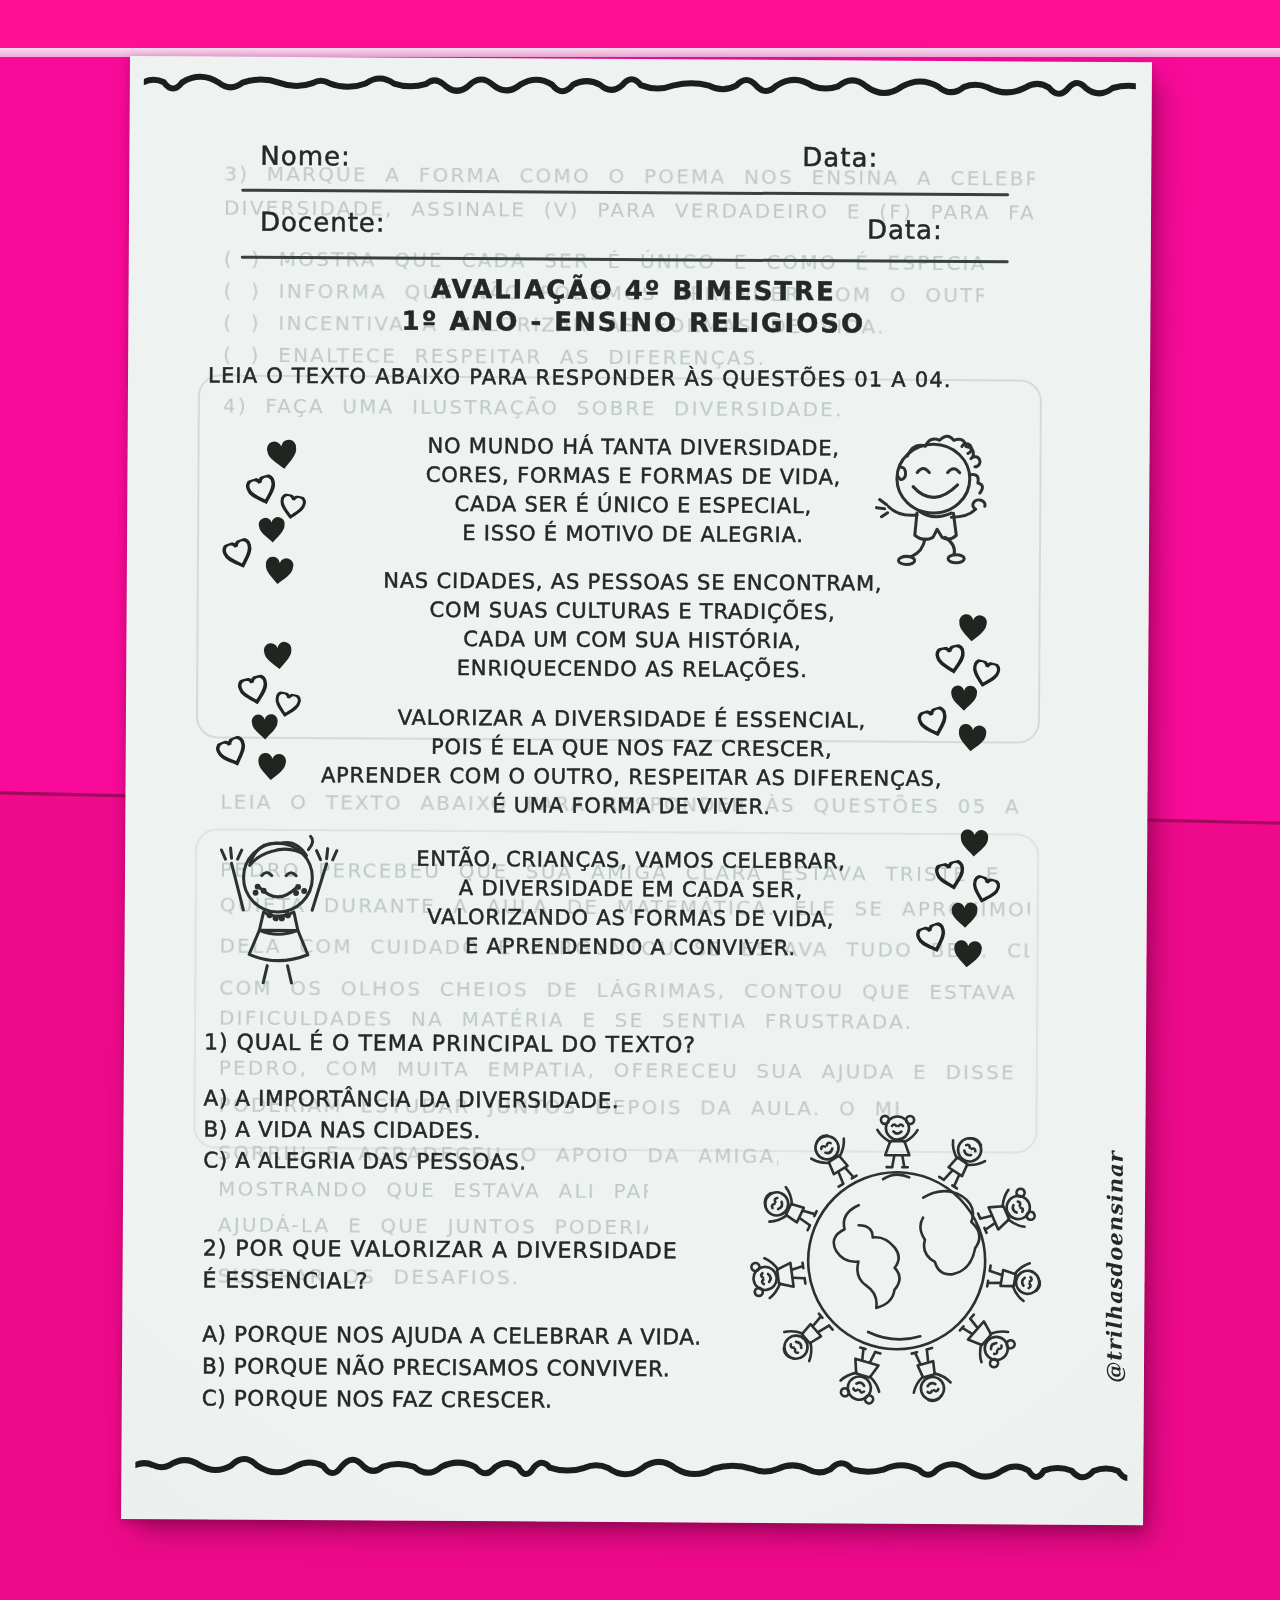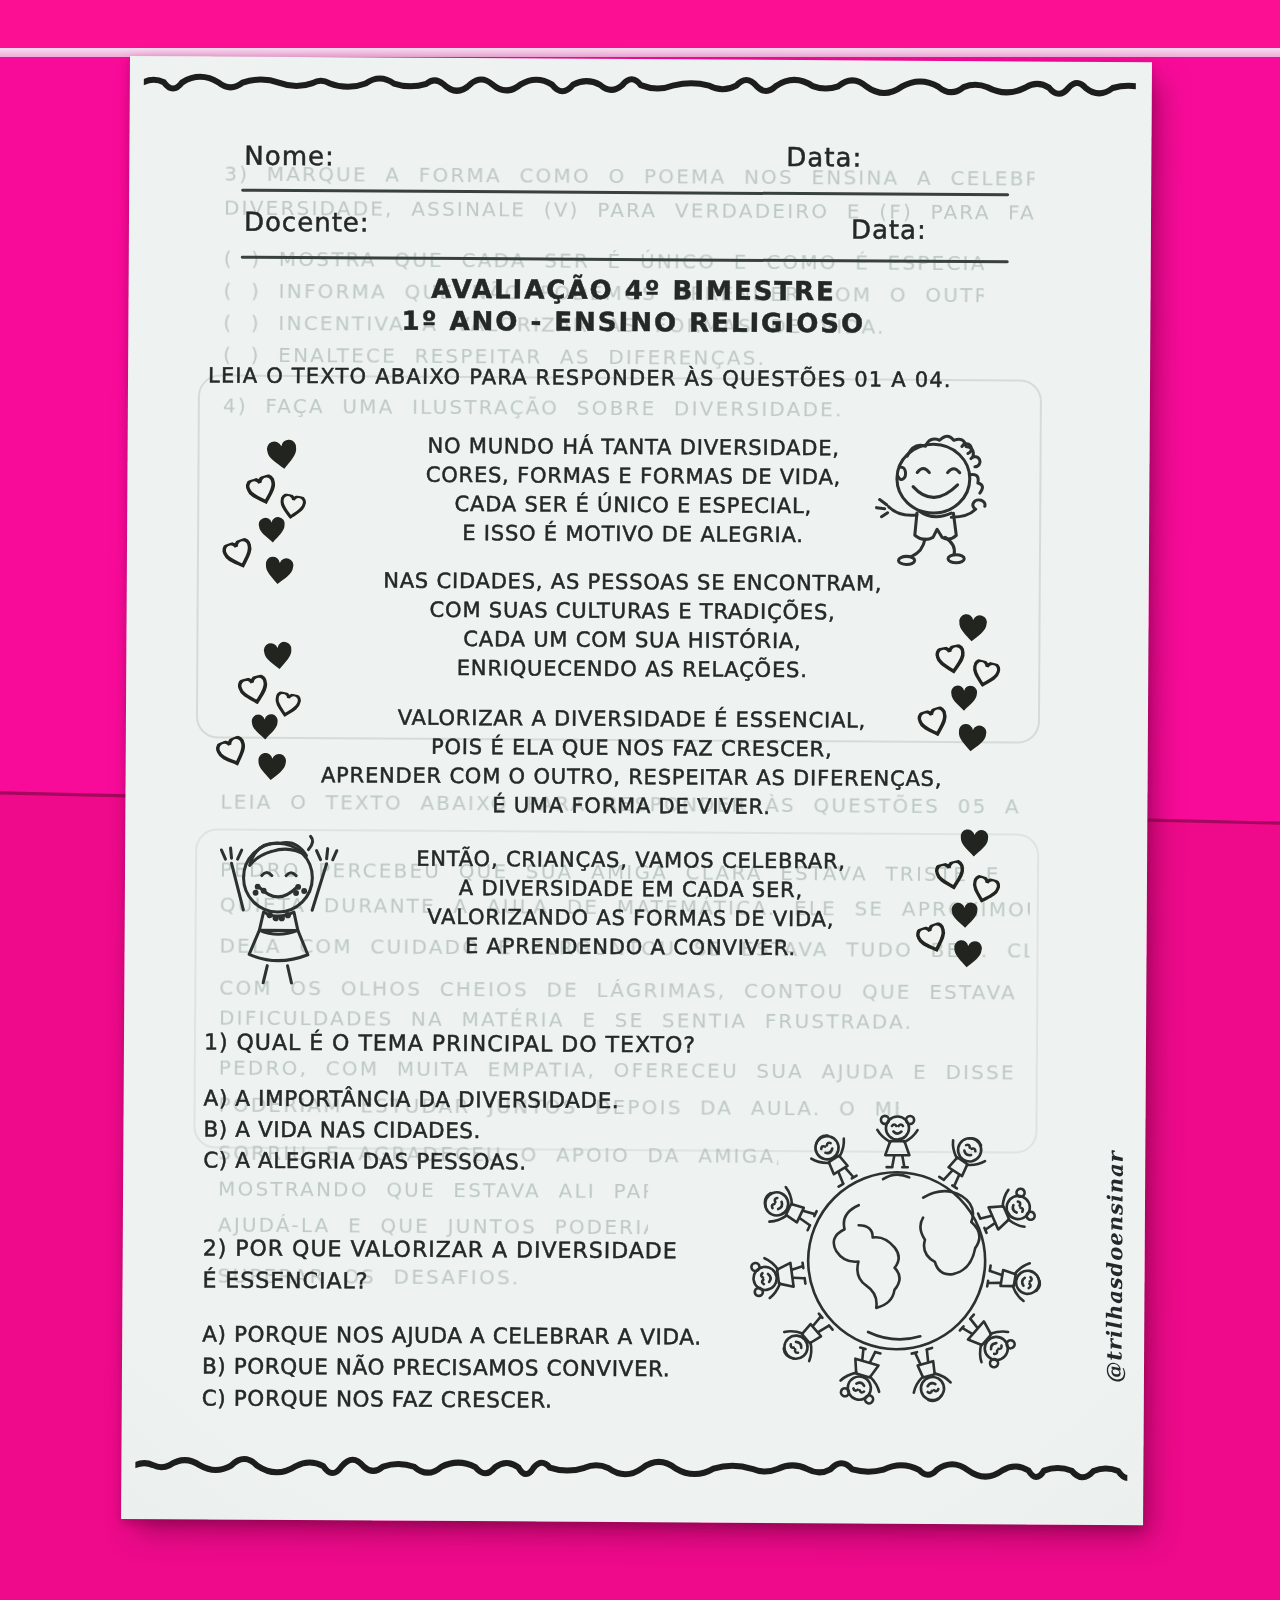--- a/index.html
+++ b/index.html
@@ -17,21 +17,21 @@
   .bg-top-edge{position:absolute;left:0;top:48px;width:100%;height:9px;
     background:linear-gradient(#f9e6f4,#eeb4dd);opacity:.95;}
 
   .paper{
     position:absolute;left:130px;top:56px;width:1022px;height:1463px;
     background:radial-gradient(120% 100% at 50% 40%, #eef2f0 60%, #e5eae8 100%);
     transform:rotate(.35deg);transform-origin:0 0;
     box-shadow:12px 16px 28px -4px rgba(100,0,55,.5), 0 4px 10px rgba(100,0,55,.35);
   }
   .ink{color:#242927;-webkit-text-stroke:.5px currentColor;}
-  .abs{position:absolute;}
+  .abs{position:absolute;margin-left:16px;}
 
   
   .hdr-label{font-size:26px;letter-spacing:1px;}
   .hdr-line{position:absolute;height:3px;background:#394040;border-radius:2px;}
 
   .title{position:absolute;left:0;width:1010px;text-align:center;
     font-size:26px;font-weight:bold;letter-spacing:2px;}
 
   .instruction{position:absolute;left:80px;top:307px;font-size:21px;letter-spacing:1.2px;}
 

